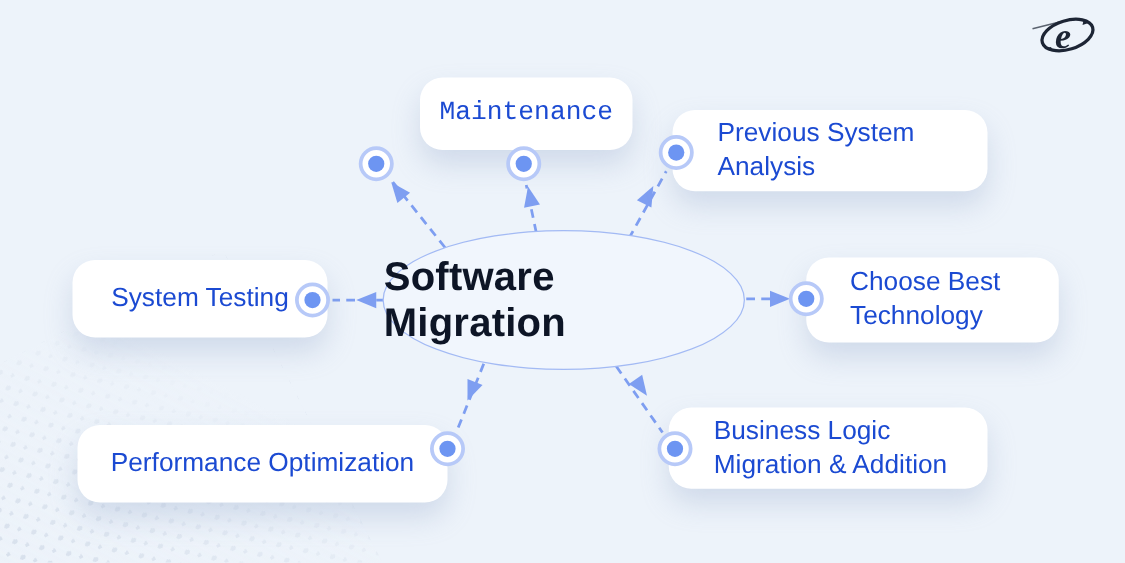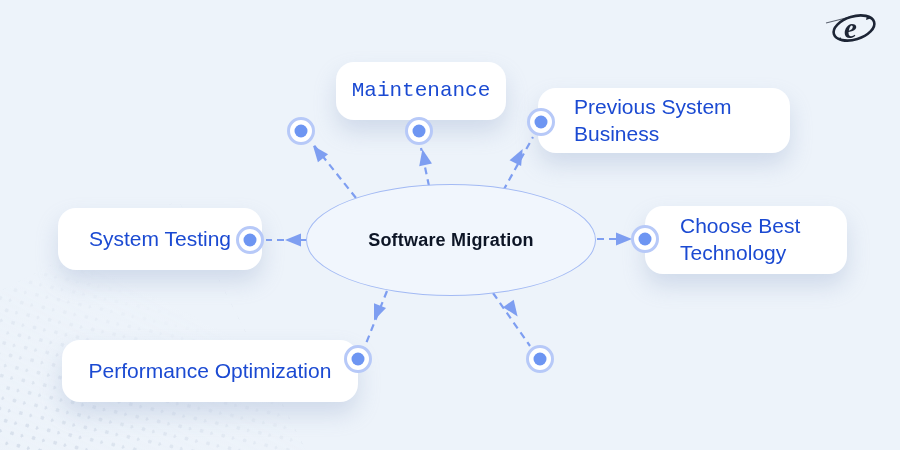--- a/index.html
+++ b/index.html
@@ -25,21 +25,21 @@
   }
 
   svg.connectors{position:absolute;left:0;top:0;z-index:1;pointer-events:none;}
 
   .center-ellipse{
     position:absolute;left:306px;top:184px;width:290px;height:112px;
     border:1.6px solid var(--ellipse-stroke);border-radius:50%;
     background:var(--ellipse-fill);display:flex;align-items:center;justify-content:center;
     z-index:1;
   }
-  .center-ellipse span{font-size:18px;font-weight:700;color:var(--center-text);letter-spacing:.2px;}
+  .center-ellipse span{font-size:32px;font-weight:700;color:var(--center-text);letter-spacing:.2px;}
 
   .card{
     position:absolute;background:var(--card-bg);border-radius:18px;z-index:2;
     box-shadow:0 12px 22px rgba(141,163,199,.30);
     display:flex;align-items:center;color:var(--card-text);
     font-size:21px;font-weight:500;line-height:1.28;
   }
   .card.centered{justify-content:center;text-align:center;}
 
   .card-deployment{left:125px;top:100px;width:172px;height:62px;}
@@ -98,30 +98,33 @@
   </svg>
 
   <div class="center-ellipse">
     <span>Software Migration</span>
   </div>
 
   <div class="card centered card-maintenance">
     <span>Maintenance</span>
   </div>
   <div class="card card-previous">
-    <span>Previous System Business</span>
+    <span>Previous System Analysis</span>
   </div>
   <div class="card centered card-system-testing">
     <span>System Testing</span>
   </div>
   <div class="card card-choose-best">
     <span>Choose Best Technology</span>
   </div>
   <div class="card centered card-performance">
     <span>Performance Optimization</span>
+  </div>
+  <div class="card card-business">
+    <span>Business Logic Migration &amp; Addition</span>
   </div>
 
   <div class="bullseye b-deployment"></div>
   <div class="bullseye b-maintenance"></div>
   <div class="bullseye b-previous"></div>
   <div class="bullseye b-system-testing"></div>
   <div class="bullseye b-choose-best"></div>
   <div class="bullseye b-performance"></div>
   <div class="bullseye b-business"></div>
 

